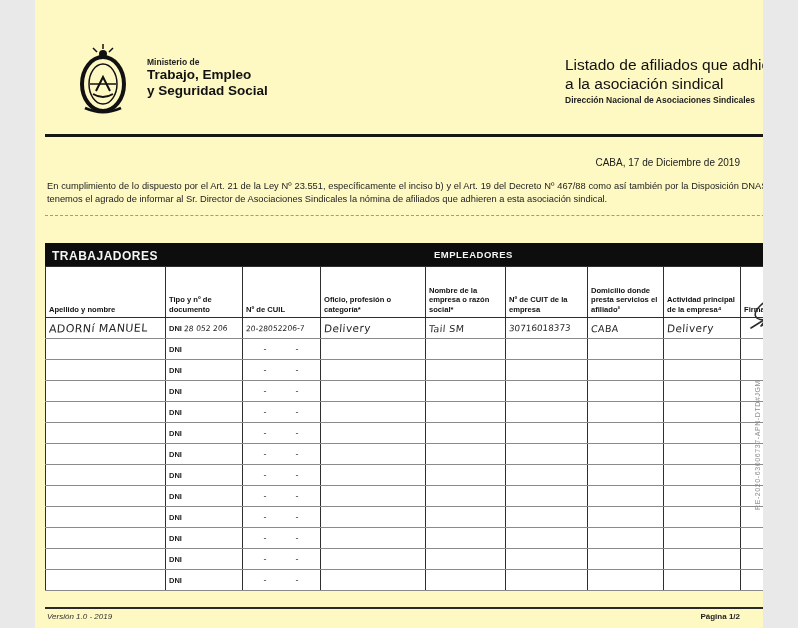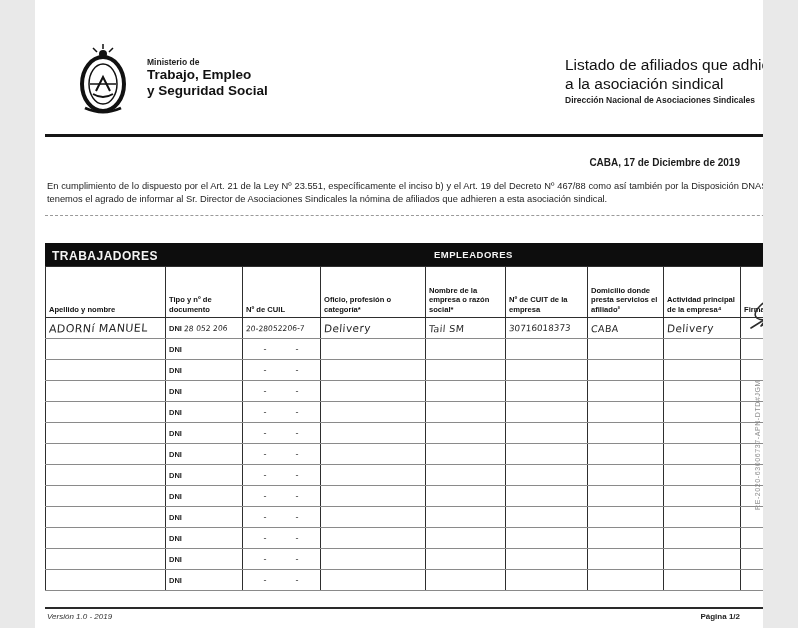--- a/index.html
+++ b/index.html
@@ -1,32 +1,32 @@
 <!DOCTYPE html>
 <html><head>
 <meta charset="utf-8">
 <style>
   * { margin:0; padding:0; box-sizing:border-box; }
   html,body { background:#e9e9e9; }
   .page {
-    position:relative; width:728px; height:628px; background:#ffffff;
+    position:relative; width:728px; height:628px; background:#fef9c3;
     font-family:"Liberation Sans", sans-serif; color:#1b1b1b; overflow:hidden;
     margin:0 auto;
   }
   
   .logo { position:absolute; left:28px; top:44px; width:80px; height:74px; }
   .ministry { position:absolute; left:112px; top:57px; }
   .ministry .m1 { font-size:8.5px; font-weight:bold; color:#222; }
   .ministry .m2, .ministry .m3 { font-size:13.5px; font-weight:bold; line-height:16px; color:#111; }
   .title-block { position:absolute; left:530px; top:55px; width:260px; }
   .title-block .t1, .title-block .t2 { font-size:15.5px; font-weight:normal; line-height:19px; color:#111; }
   .title-block .sub { font-size:8.5px; font-weight:bold; margin-top:2px; color:#222; }
   .rule { position:absolute; left:10px; top:134px; width:764px; height:3px; background:#161616; }
   .declaration { position:absolute; left:12px; top:143px; font-size:10px; font-weight:bold; }
-  .date-line { position:absolute; right:23px; top:157px; font-size:10px; font-weight:bold; }
+  .date-line { position:absolute; right:23px; top:157px; font-size:10px; font-weight:normal; }
   .intro { position:absolute; left:12px; top:180px; width:762px; font-size:9.3px; line-height:1.45; text-align:justify; color:#222; }
   
   .hairline { position:absolute; left:10px; top:215px; width:765px; border-top:1px dashed #9a9a9a; }
   .assoc-row { position:absolute; left:10px; top:220px; width:765px; height:23px; display:flex; }
   .assoc-label { border:1px solid #3a3a3a; font-size:9px; font-weight:bold; padding:5px 7px 0 5px; width:118px; background:#fff; }
   .assoc-value { flex:1; border:1px solid #3a3a3a; border-left:1px solid #3a3a3a; margin-left:2px; background:#fff; }
   
   .band { position:absolute; left:10px; top:243px; width:765px; height:23px; background:#0d0d0d; color:#f4f4f4; }
   .band .g1 { position:absolute; left:7px; top:6px; font-size:12px; font-weight:bold; letter-spacing:.5px; }
   .band .g2 { position:absolute; left:56%; top:6px; transform:translateX(-50%); font-size:9.5px; font-weight:bold; letter-spacing:.5px; }

